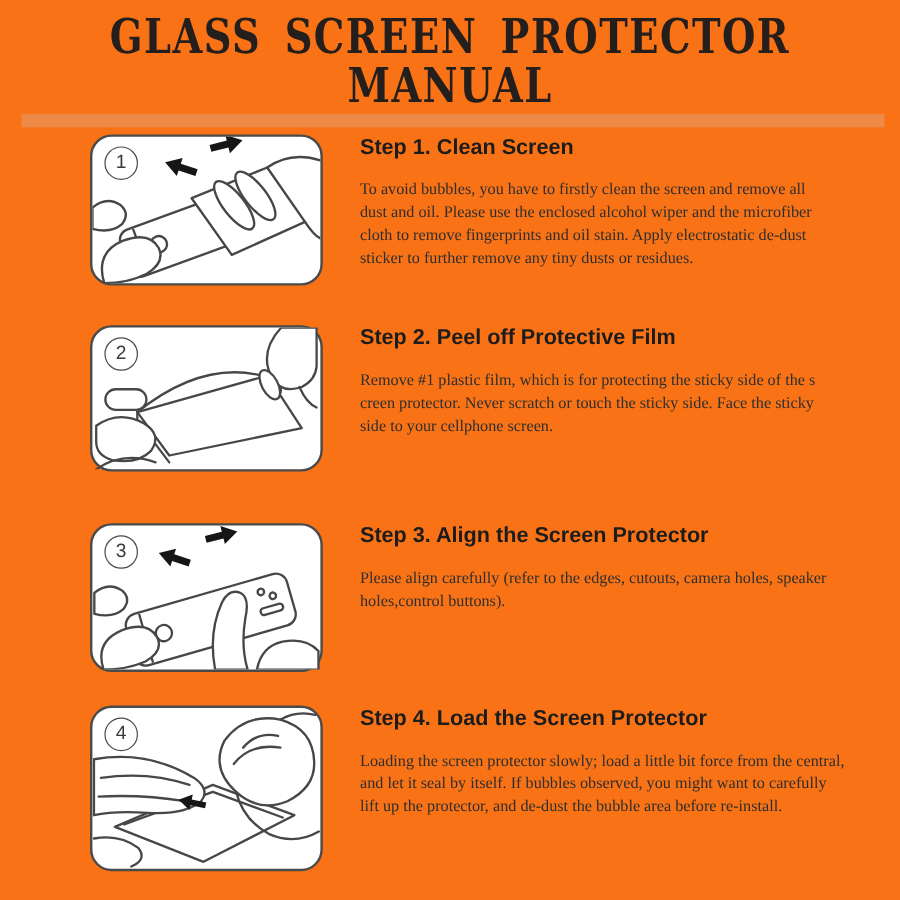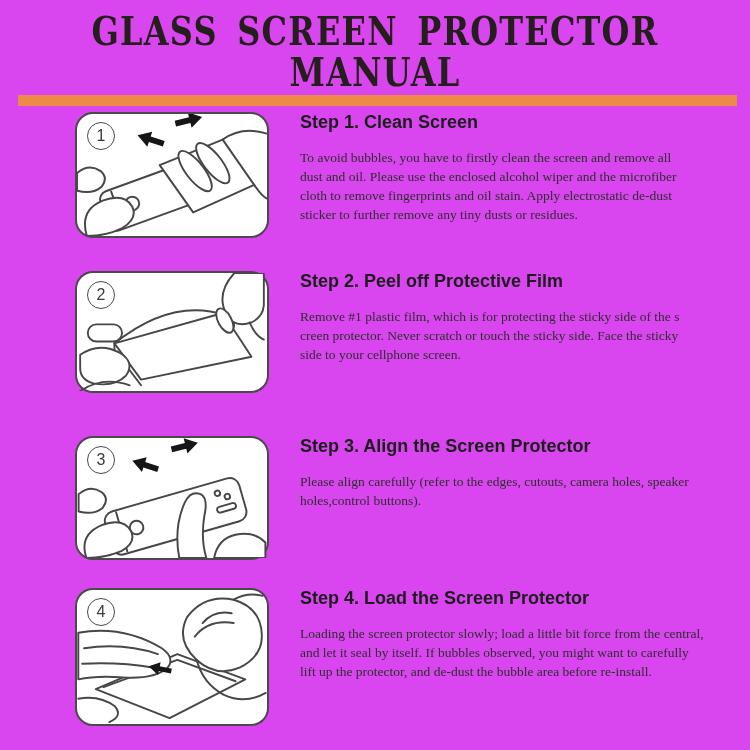--- a/index.html
+++ b/index.html
@@ -1,16 +1,16 @@
 <!DOCTYPE html>
 <html><head>
 <meta charset="utf-8">
 <style>
   html,body{margin:0;padding:0;background:#ffffff;}
-  .page{position:relative;width:750px;height:750px;background:#d946ef;overflow:hidden;
+  .page{position:relative;width:750px;height:750px;background:#f97316;overflow:hidden;
         font-family:"Liberation Sans",sans-serif;}
   
   .header{padding-top:10px;}
   .title-line{font-family:"DejaVu Serif",serif;font-weight:bold;font-size:40px;line-height:41px;
         text-align:center;color:#241e1c;letter-spacing:1.5px;word-spacing:9px;
         transform:scaleX(0.8);transform-origin:50% 50%;white-space:nowrap;}
   .divider{height:11px;background:#ED8A47;margin:3px 13px 0 18px;}
   
   .step{position:absolute;left:75px;display:flex;align-items:flex-start;}
   .illu{position:relative;flex:none;width:194px;border:2px solid #4a4a4a;border-radius:18px;

